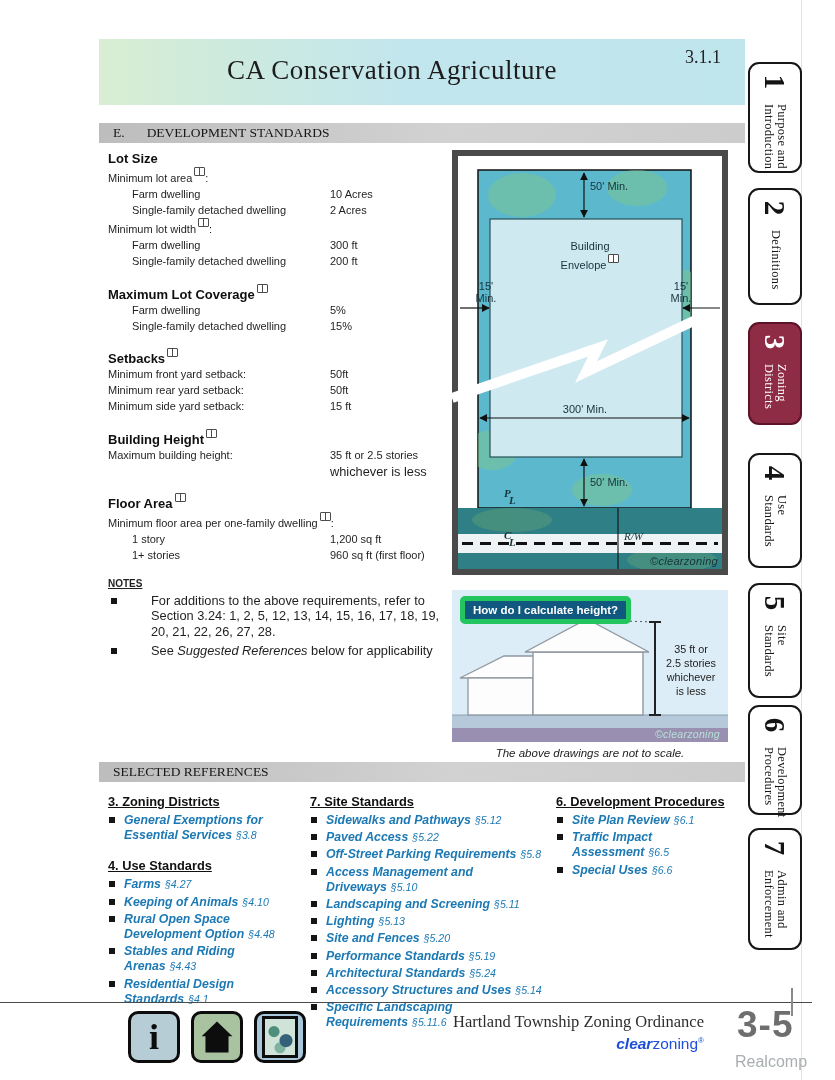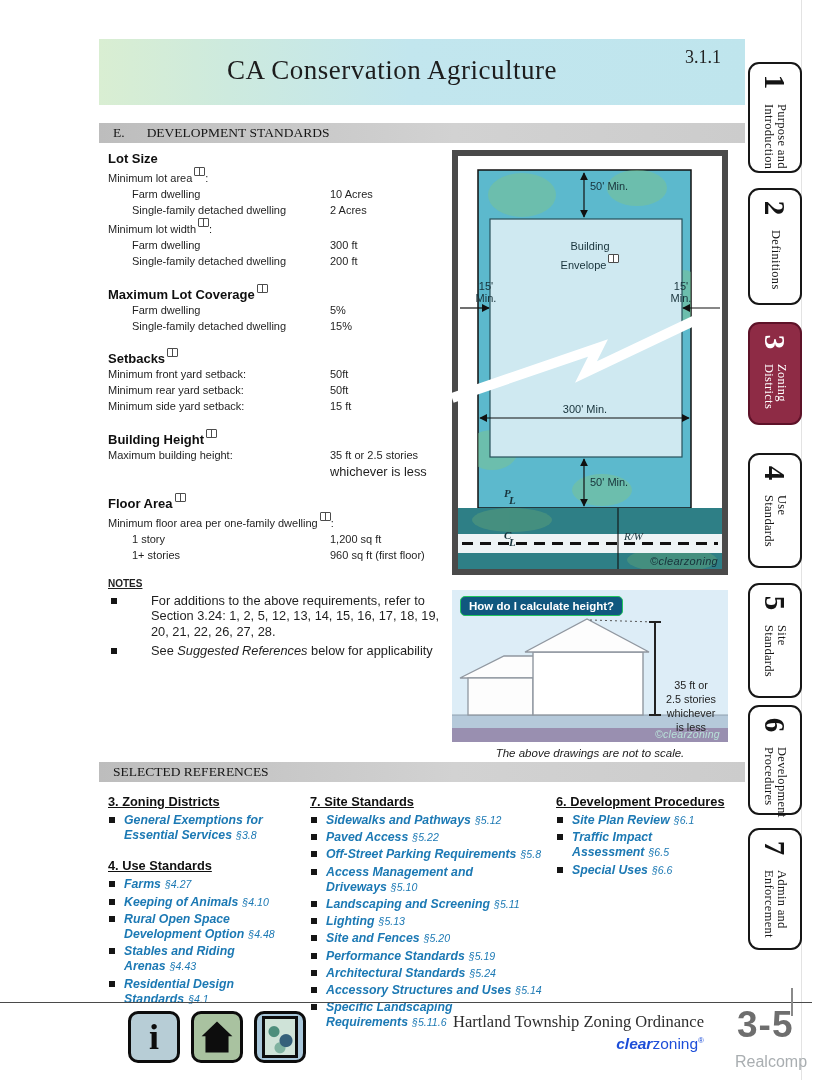--- a/index.html
+++ b/index.html
@@ -42,23 +42,23 @@
   
   .lotfig{position:absolute;left:452px;top:150px;width:276px;height:425px;}
   .lotfig .ovl{position:absolute;font-size:11px;color:#17323a;line-height:12px;}
   .pl-lbl{font-family:"Liberation Serif",serif;font-style:italic;font-weight:bold;font-size:14px;color:#111;}
   .pl-lbl .b2{position:absolute;left:5px;top:7px;}
   .rw-lbl{font-family:"Liberation Serif",serif;font-style:italic;font-size:15px;color:#111;}
   .credit{font-style:italic;font-size:10.5px;color:#b7e0d8;letter-spacing:.3px;}
 
   
   .hfig{position:absolute;left:452px;top:590px;width:276px;height:152px;}
-  .badge{position:absolute;left:8px;top:6px;background:#10587f;border:1px solid #22c55e;border-radius:5px;
+  .badge{position:absolute;left:8px;top:6px;background:#10587f;border:5px solid #22c55e;border-radius:5px;
          color:#fff;font-weight:bold;font-size:11.5px;padding:3px 8px;}
-  .hnote{position:absolute;left:206px;top:52px;width:66px;text-align:center;font-size:10.8px;line-height:14px;color:#222;margin-top:36px;}
+  .hnote{position:absolute;left:206px;top:52px;width:66px;text-align:center;font-size:10.8px;line-height:14px;color:#222;}
   .hcredit{position:absolute;right:8px;bottom:2px;}
   .fig-caption{position:absolute;left:452px;top:747px;width:276px;text-align:center;
          font-style:italic;font-size:11.5px;color:#222;}
 
   
   .refcol{position:absolute;top:794px;font-size:12.3px;}
   .refcol-1{left:108px;width:196px;}
   .refcol-2{left:310px;width:240px;}
   .refcol-3{left:556px;width:186px;}
   .ref-h{font-weight:bold;text-decoration:underline;color:#101010;font-size:12.8px;margin-bottom:4px;}

